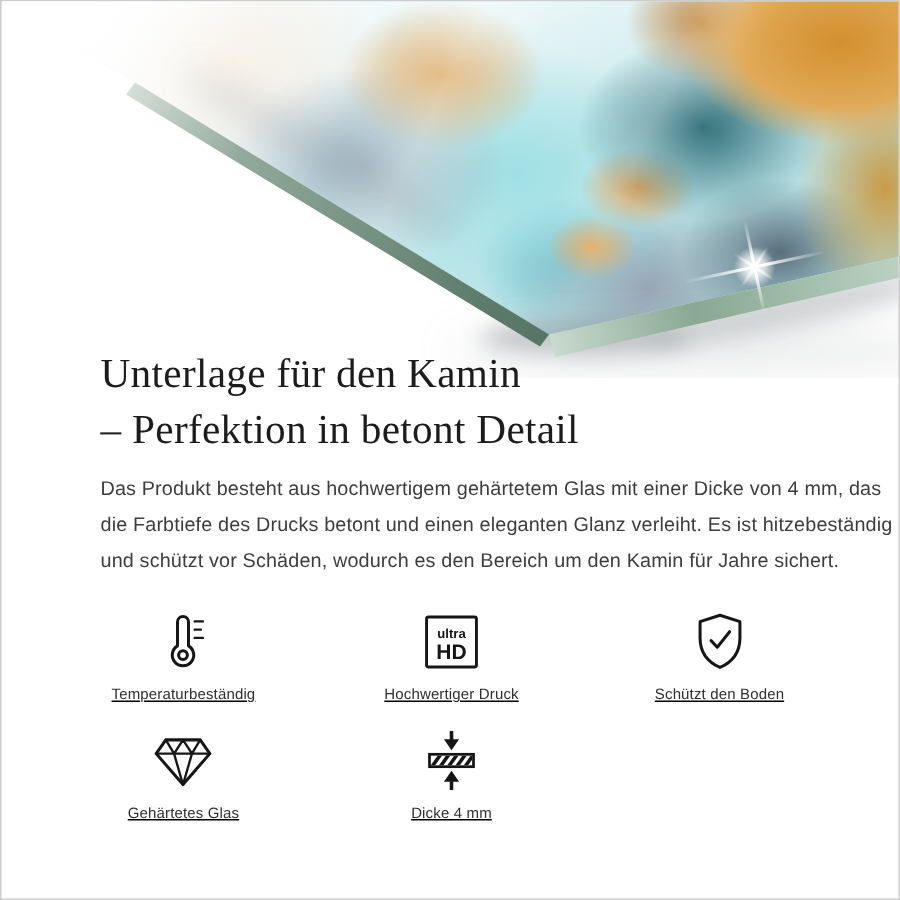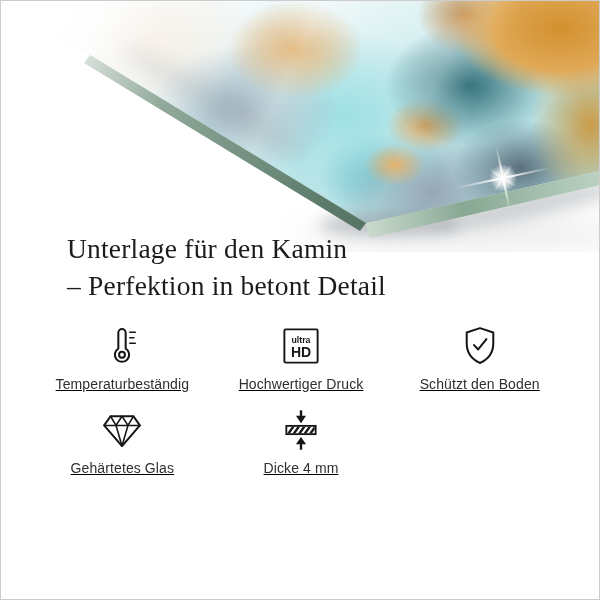--- a/index.html
+++ b/index.html
@@ -77,21 +77,21 @@
   }
   .desc{
     margin:10px 0 0;width:532px;font-size:13.2px;line-height:24px;color:#3d3d3d;letter-spacing:.1px;
   }
   .features{
     display:grid;grid-template-columns:repeat(3,1fr);row-gap:14px;
     margin:18px -34px 0;
   }
   .feature{display:flex;flex-direction:column;align-items:center;text-decoration:underline;}
   .icon-box{height:48px;display:flex;align-items:center;justify-content:center;}
-  .feature .label{margin-top:6px;font-size:14px;color:#2f2f2f;letter-spacing:.1px;}
+  .feature .label{margin-top:6px;font-size:10px;color:#2f2f2f;letter-spacing:.1px;}
   svg{display:block;}
   .stroke{fill:none;stroke:#161616;stroke-width:2.2;stroke-linecap:round;stroke-linejoin:round;}
   .thin{stroke-width:1.7;}
   .svgtxt{font-family:"Liberation Sans",sans-serif;font-weight:bold;fill:#161616;}
 </style>
 </head>
 <body>
 
 <div class="screen">
 
@@ -114,20 +114,21 @@
         <div class="rd1"></div>
         <div class="rd2"></div>
     </div>
   </div>
 
   <div class="content">
     <h1>
       <span>Unterlage für den Kamin</span><br>
       <span>– Perfektion in betont Detail</span>
     </h1>
+    <p class="desc">Das Produkt besteht aus hochwertigem gehärtetem Glas mit einer Dicke von 4 mm, das die Farbtiefe des Drucks betont und einen eleganten Glanz verleiht. Es ist hitzebeständig und schützt vor Schäden, wodurch es den Bereich um den Kamin für Jahre sichert.</p>
 
     <div class="features">
 
       <div class="feature">
         <div class="icon-box">
           <svg width="44" height="44" viewBox="0 0 48 48">
             <path class="stroke" d="M20 9.5 a4 4 0 0 1 8 0 V26.8 a7.8 7.8 0 1 1 -8 0 Z"></path>
             <circle class="stroke" cx="24" cy="33.5" r="3.2"></circle>
             <path class="stroke thin" d="M32.5 9 h6 M32.5 15 h4.5 M32.5 21 h6"></path>
           </svg>

